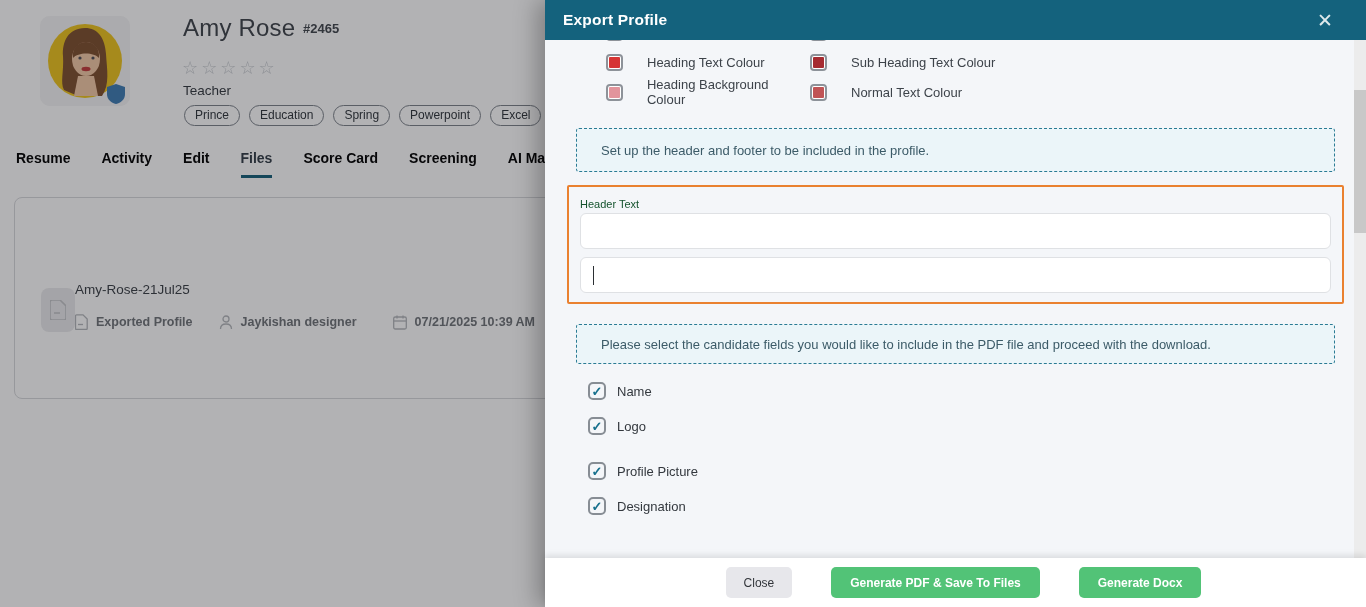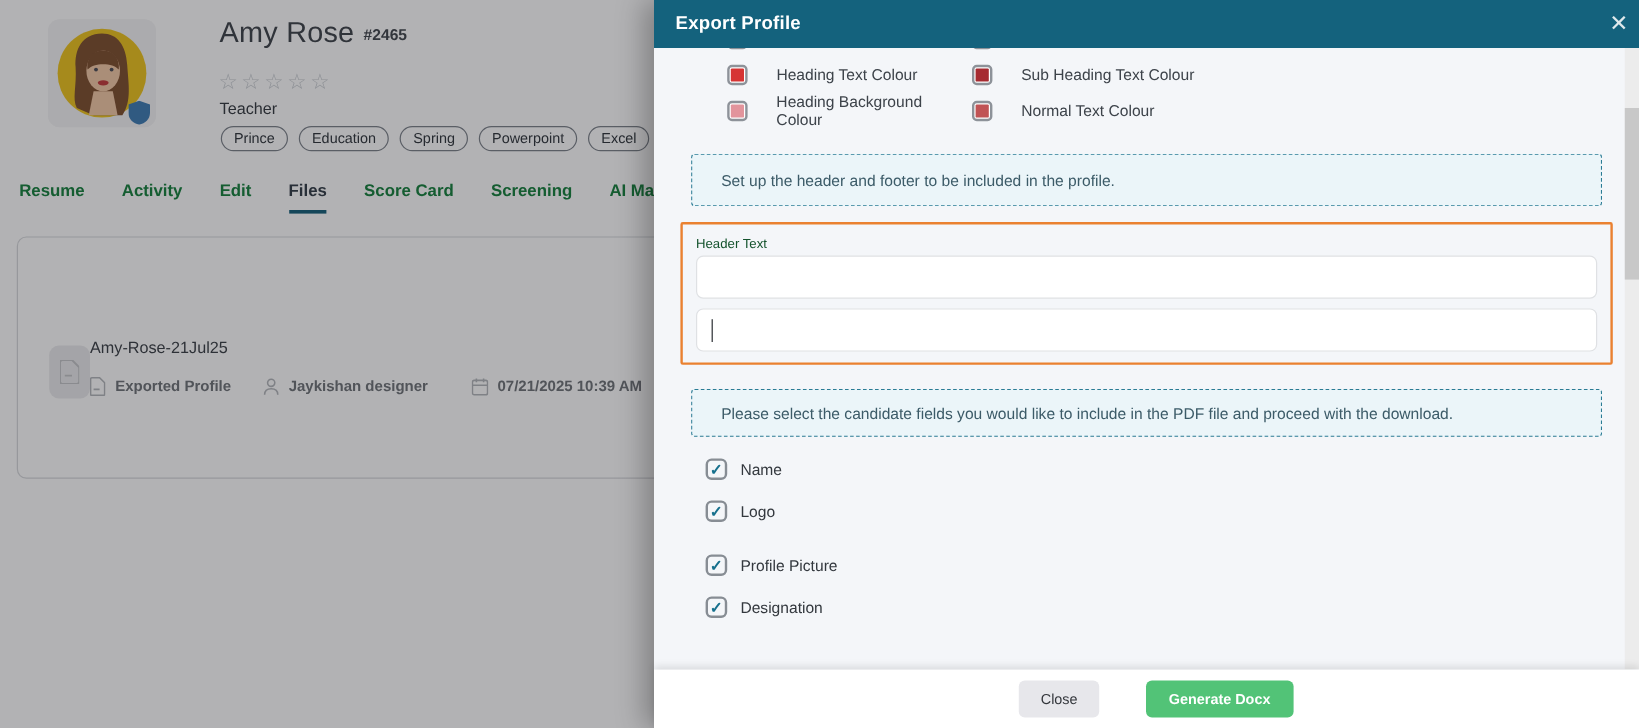--- a/index.html
+++ b/index.html
@@ -12,37 +12,37 @@
   .avatar-box { position:absolute; left:40px; top:16px; width:90px; height:90px; border-radius:10px; background:#f5f5f6; overflow:hidden; }
   .avatar-box svg { display:block; }
   .shield-badge { position:absolute; left:107px; top:84px; width:18px; height:20px; }
   .candidate-name { position:absolute; left:183px; top:14px; font-size:24px; color:#3e434a; font-weight:400; letter-spacing:.2px; }
   .candidate-id { position:absolute; left:303px; top:21px; font-size:13px; font-weight:700; color:#41464d; }
   .stars { position:absolute; left:182px; top:57px; font-size:18px; color:#c7cbd0; letter-spacing:3px; cursor:pointer; }
   .candidate-role { position:absolute; left:183px; top:83px; font-size:13.5px; color:#34393f; }
   .tags { position:absolute; left:184px; top:105px; display:flex; gap:9px; }
   .tag { border:1px solid #7c828a; border-radius:12px; padding:2px 10px 3px; font-size:12px; color:#2f353b; font-weight:500; white-space:nowrap; background:#fff; }
   .tabs { position:absolute; left:16px; top:150px; display:flex; gap:31px; }
-  .tab { font-size:14px; font-weight:700; color:#15803d; padding-bottom:9px; cursor:pointer; white-space:nowrap; }
+  .tab { font-size:14px; font-weight:700; color:#000000; padding-bottom:9px; cursor:pointer; white-space:nowrap; }
   .tab.active { color:#323c46; border-bottom:3px solid #15607a; }
   .files-card { position:absolute; left:14px; top:197px; width:760px; height:202px; background:#fff; border:1px solid #d7d9dc; border-radius:8px; }
   .file-item { position:absolute; left:26px; top:84px; display:flex; align-items:flex-start; cursor:pointer; }
   .file-thumb { width:34px; height:44px; margin-top:6px; background:#ebebed; border-radius:8px; display:flex; align-items:center; justify-content:center; }
   .file-title { font-size:13.5px; color:#3a3f45; margin-bottom:17px; }
   .file-meta { display:flex; align-items:center; gap:26px; }
   .meta-item { display:flex; align-items:center; gap:8px; font-size:12.5px; font-weight:700; color:#6f7378; }
   .meta-item.date { margin-left:10px; }
   .meta-item svg { flex:0 0 auto; }
 
   
   .overlay { position:absolute; inset:0; background:rgba(20,22,26,0.33); }
 
   
   .modal { position:absolute; top:0; right:0; width:821px; height:607px; display:flex; flex-direction:column; background:#f4f6f9; box-shadow:-8px 0 22px rgba(0,0,0,0.28); }
-  .modal-header { height:40px; flex:0 0 40px; background:#14627d; display:flex; align-items:center; justify-content:space-between; padding:0 5px 0 18px; }
+  .modal-header { height:40px; flex:0 0 40px; background:#14627d; display:flex; align-items:center; justify-content:space-between; padding:0 29px 0 18px; }
   .modal-title { color:#ffffff; font-size:15.5px; font-weight:700; letter-spacing:.2px; }
   .modal-close { color:#dfe9ec; font-size:19px; line-height:1; cursor:pointer; font-weight:400; padding:2px 4px; }
   .modal-body { position:relative; flex:1 1 auto; overflow:hidden; background:#f4f6f9; }
   .body-inner { padding:0 0 10px 0; }
 
   
   .color-grid { margin:-23px 0 0 61px; display:grid; grid-template-columns:204px auto; }
   .color-row { display:flex; align-items:center; height:30px; gap:24px; cursor:pointer; }
   .swatch { width:17px; height:17px; border:2px solid #8d9299; border-radius:4px; background:#fff; display:flex; align-items:center; justify-content:center; }
   .swatch-inner { width:11px; height:11px; border-radius:1px; }
@@ -247,17 +247,18 @@
 
       </div>
 
       <div class="scroll-track">
         <div class="scroll-thumb"></div>
       </div>
     </div>
 
     <div class="modal-footer">
       <button class="btn btn-close">Close</button>
+      <button class="btn btn-green">Generate PDF &amp; Save To Files</button>
       <button class="btn btn-green">Generate Docx</button>
     </div>
 
   </div>
 </div>
 
 </body></html>

